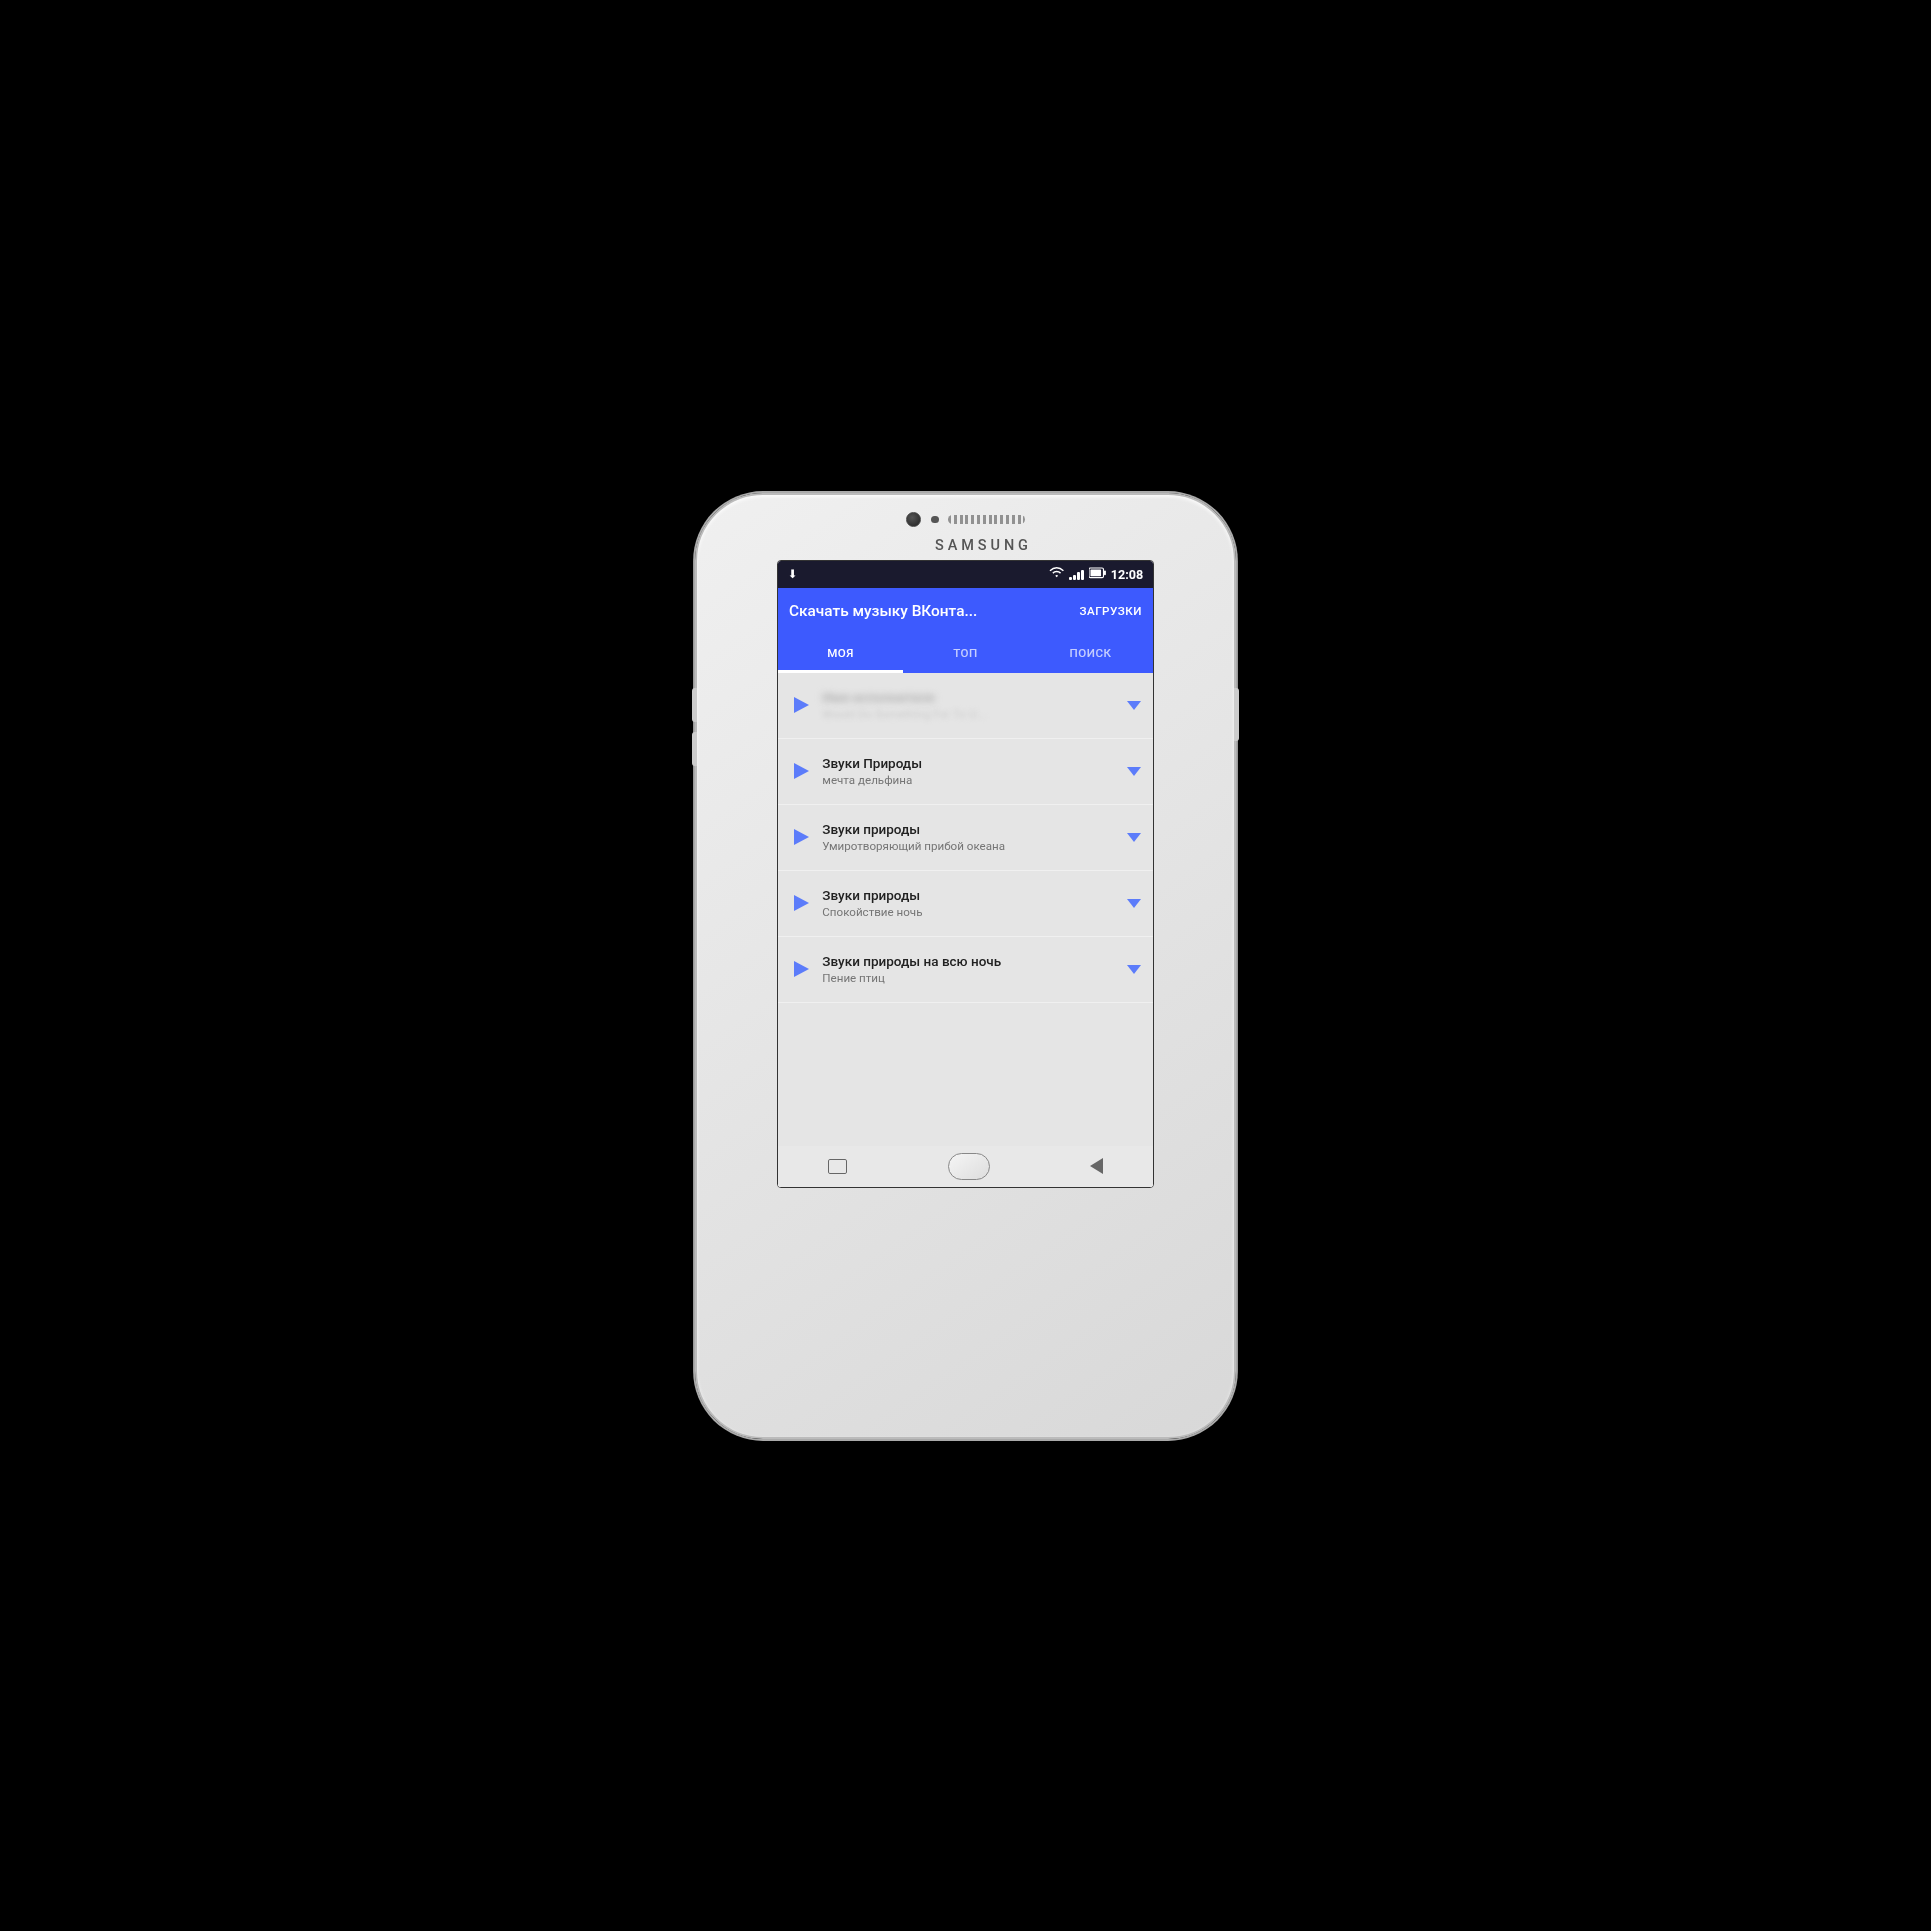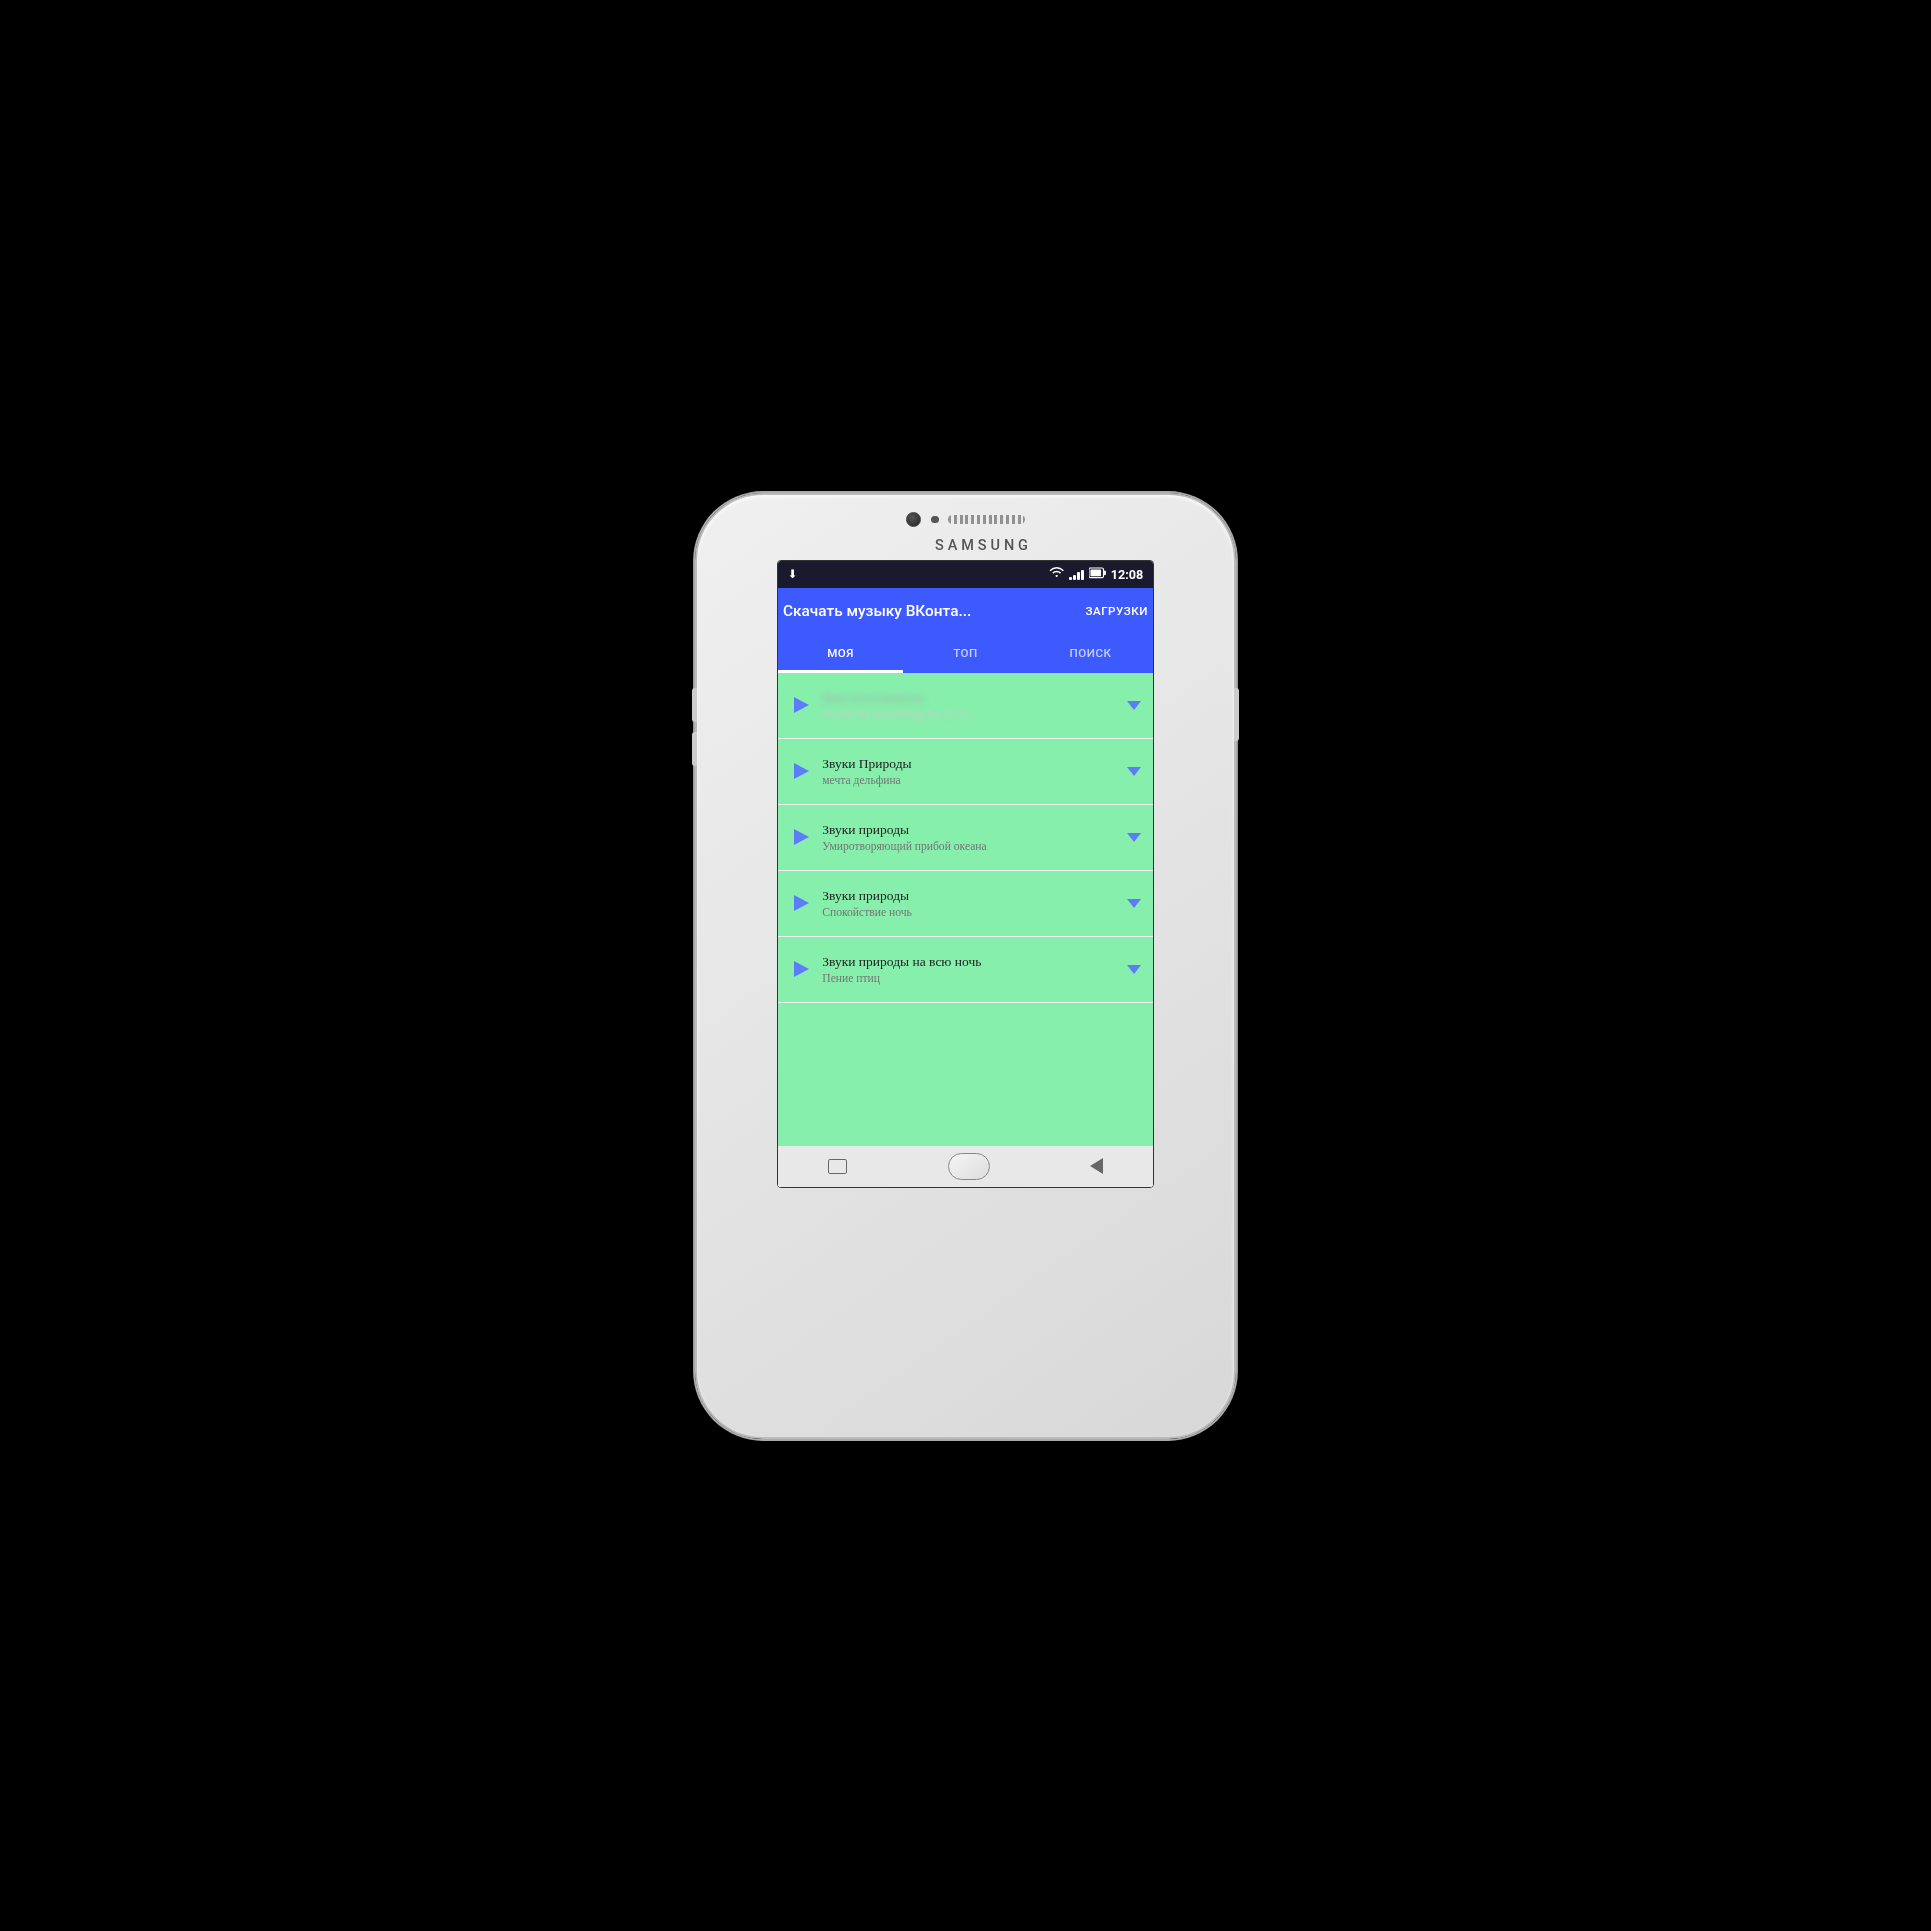--- a/index.html
+++ b/index.html
@@ -159,21 +159,21 @@
       font-size: 10.6px;
     }
 
     
     .app-bar {
       background: #3d5afe;
       height: 46px;
       display: flex;
       align-items: center;
       justify-content: space-between;
-      padding: 0 5px;
+      padding: 0 11px;
       flex-shrink: 0;
     }
 
     .app-title {
       color: #fff;
       font-size: 15.4px;
       font-weight: 500;
     }
 
     .app-action {
@@ -216,22 +216,21 @@
       left: 0;
       right: 0;
       height: 2.9px;
       background: #fff;
     }
 
     
     .content {
       flex: 1;
       overflow: hidden;
-      background: #86efac;
-      font-family: Liberation Serif, serif;
+      background: #e5e5e5;
     }
 
     .track-list {
       list-style: none;
     }
 
     .track-item {
       display: flex;
       align-items: center;
       padding: 9.7px 11.6px;

